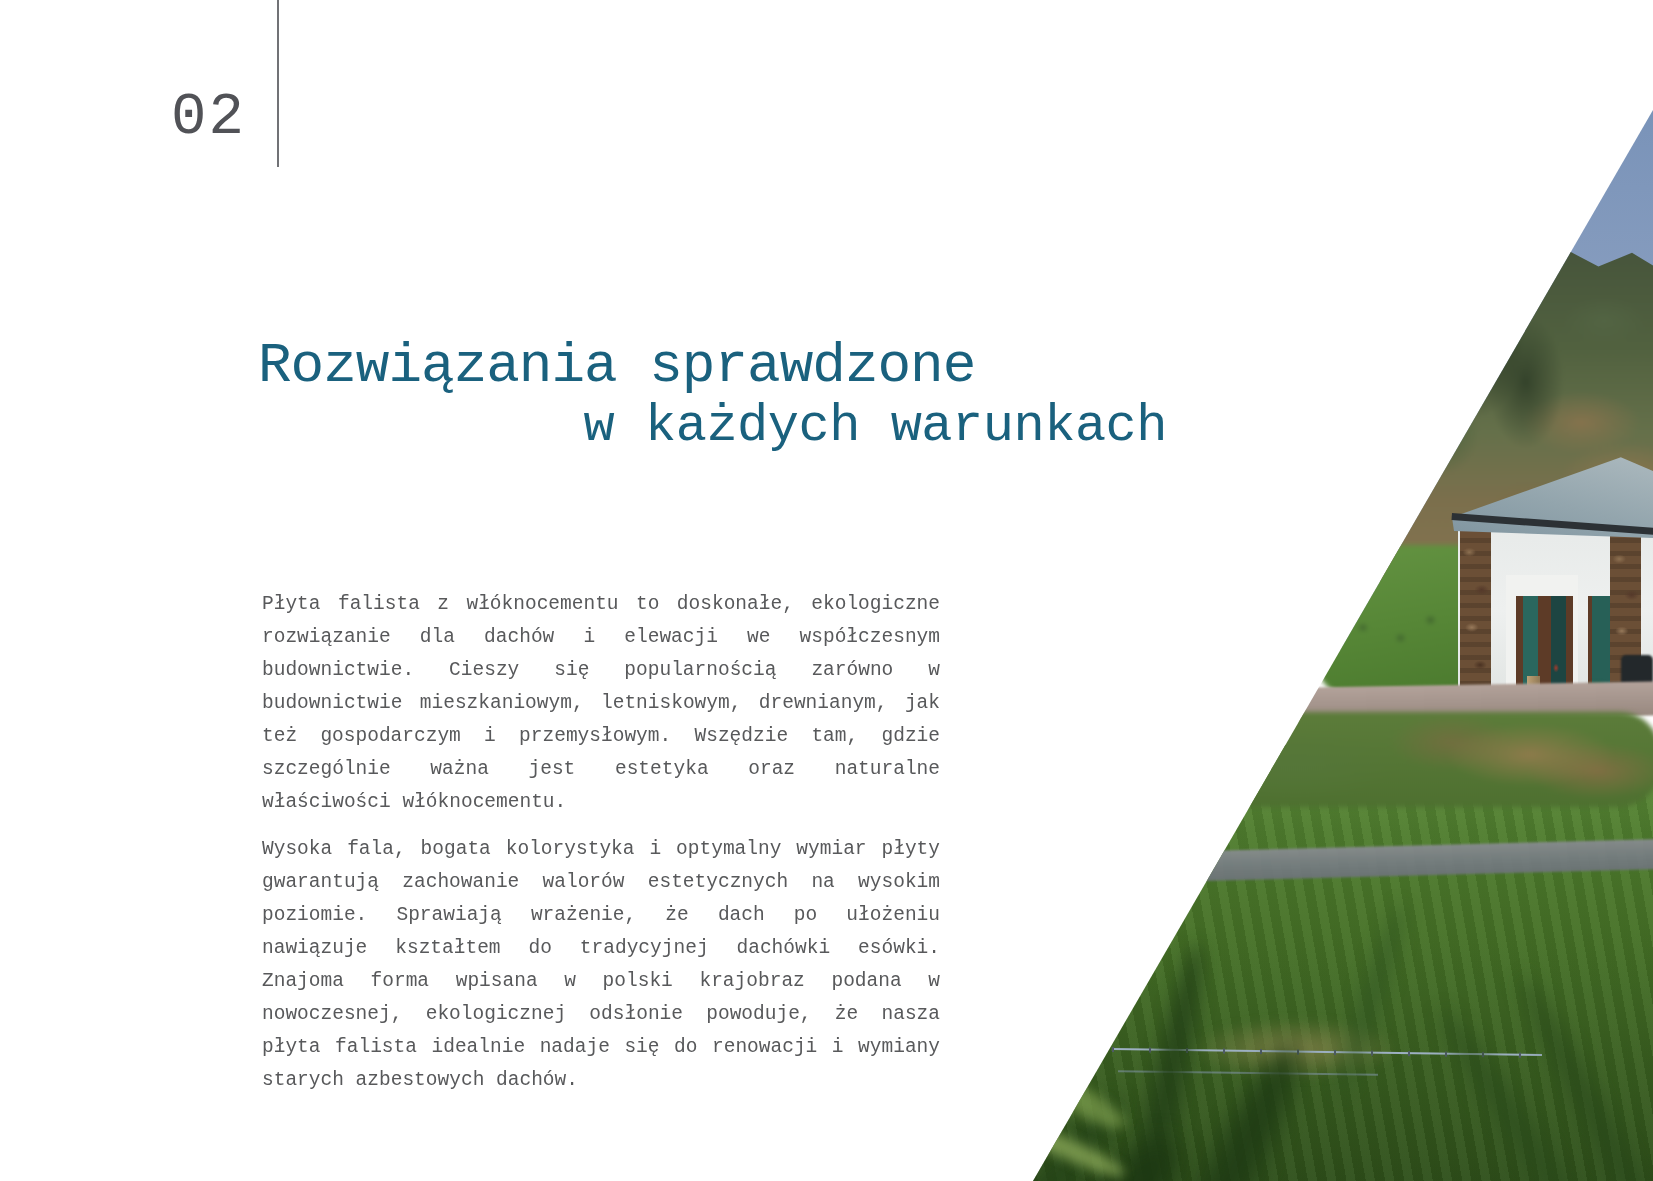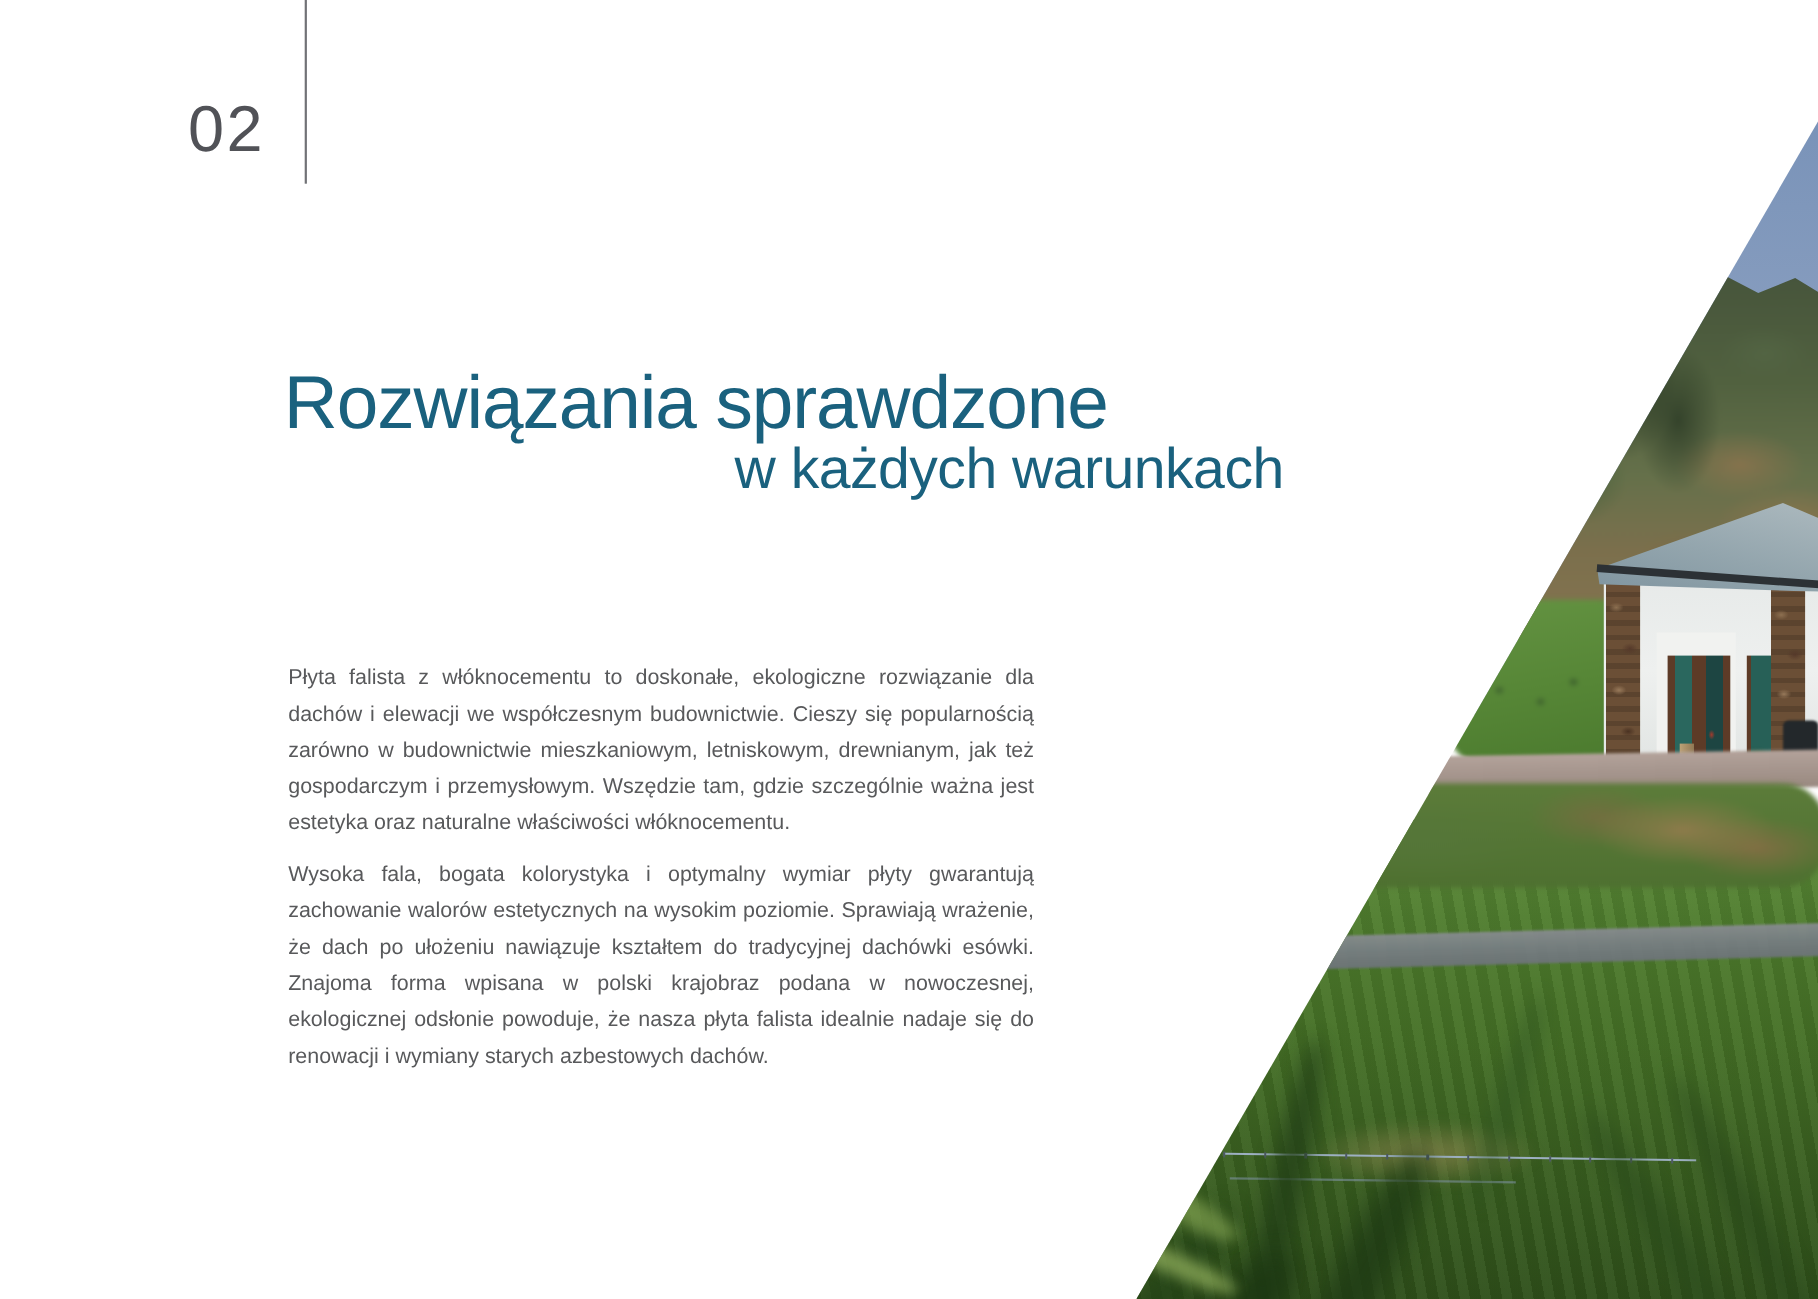--- a/index.html
+++ b/index.html
@@ -1,46 +1,46 @@
 <!DOCTYPE html>
 <html lang="pl"><head>
 <meta charset="utf-8">
 <style>
   html,body{margin:0;padding:0;background:#ffffff;}
   .page{
     position:relative;width:1653px;height:1181px;background:#ffffff;overflow:hidden;
-    font-family:Liberation Sans, sans-serif;
+    font-family:Liberation Mono, monospace;
   }
   
   .page-number{
     position:absolute;left:171px;top:88px;font-size:59px;line-height:59px;
     color:#515257;letter-spacing:2px;font-weight:400;
   }
   .header-divider{
     position:absolute;left:277px;top:0;width:2px;height:167px;background:#717276;
   }
   .section-title{
     position:absolute;left:292px;top:111px;font-size:25px;line-height:30px;
     color:#58595b;font-weight:300;
   }
   
   .headline-line1{
     position:absolute;left:258px;top:334px;margin:0;
-    font-size:68px;line-height:64px;font-weight:300;letter-spacing:-1px;color:#1a617e;
+    font-size:56px;line-height:64px;font-weight:300;letter-spacing:-1px;color:#1a617e;
   }
   .headline-line2{
     position:absolute;right:486px;top:402px;margin:0;
     font-size:52px;line-height:50px;font-weight:300;letter-spacing:-0.5px;color:#1a617e;
   }
   
   .body-copy{
     position:absolute;left:262px;top:588px;width:678px;
     font-size:19.5px;line-height:33px;color:#58595b;text-align:justify;
   }
-  .body-copy p{margin:12px 0 14px 0;}
+  .body-copy p{margin:0 0 14px 0;}
   
   .photo{
     position:absolute;inset:0;
     clip-path:polygon(1653px 110px, 1653px 1181px, 1033px 1181px);
   }
   .photo div{position:absolute;}
   .ph-sky{left:1000px;top:90px;width:660px;height:560px;
     background:linear-gradient(180deg,#7892b8 0%,#869cbe 35%,#9cafc6 70%,#b1c0d1 100%);}
   .ph-hill{left:1380px;top:246px;width:280px;height:340px;
     clip-path:polygon(0 14%,10% 6%,22% 12%,36% 2%,50% 9%,64% 0,78% 6%,90% 2%,100% 7%,100% 100%,0 100%);

